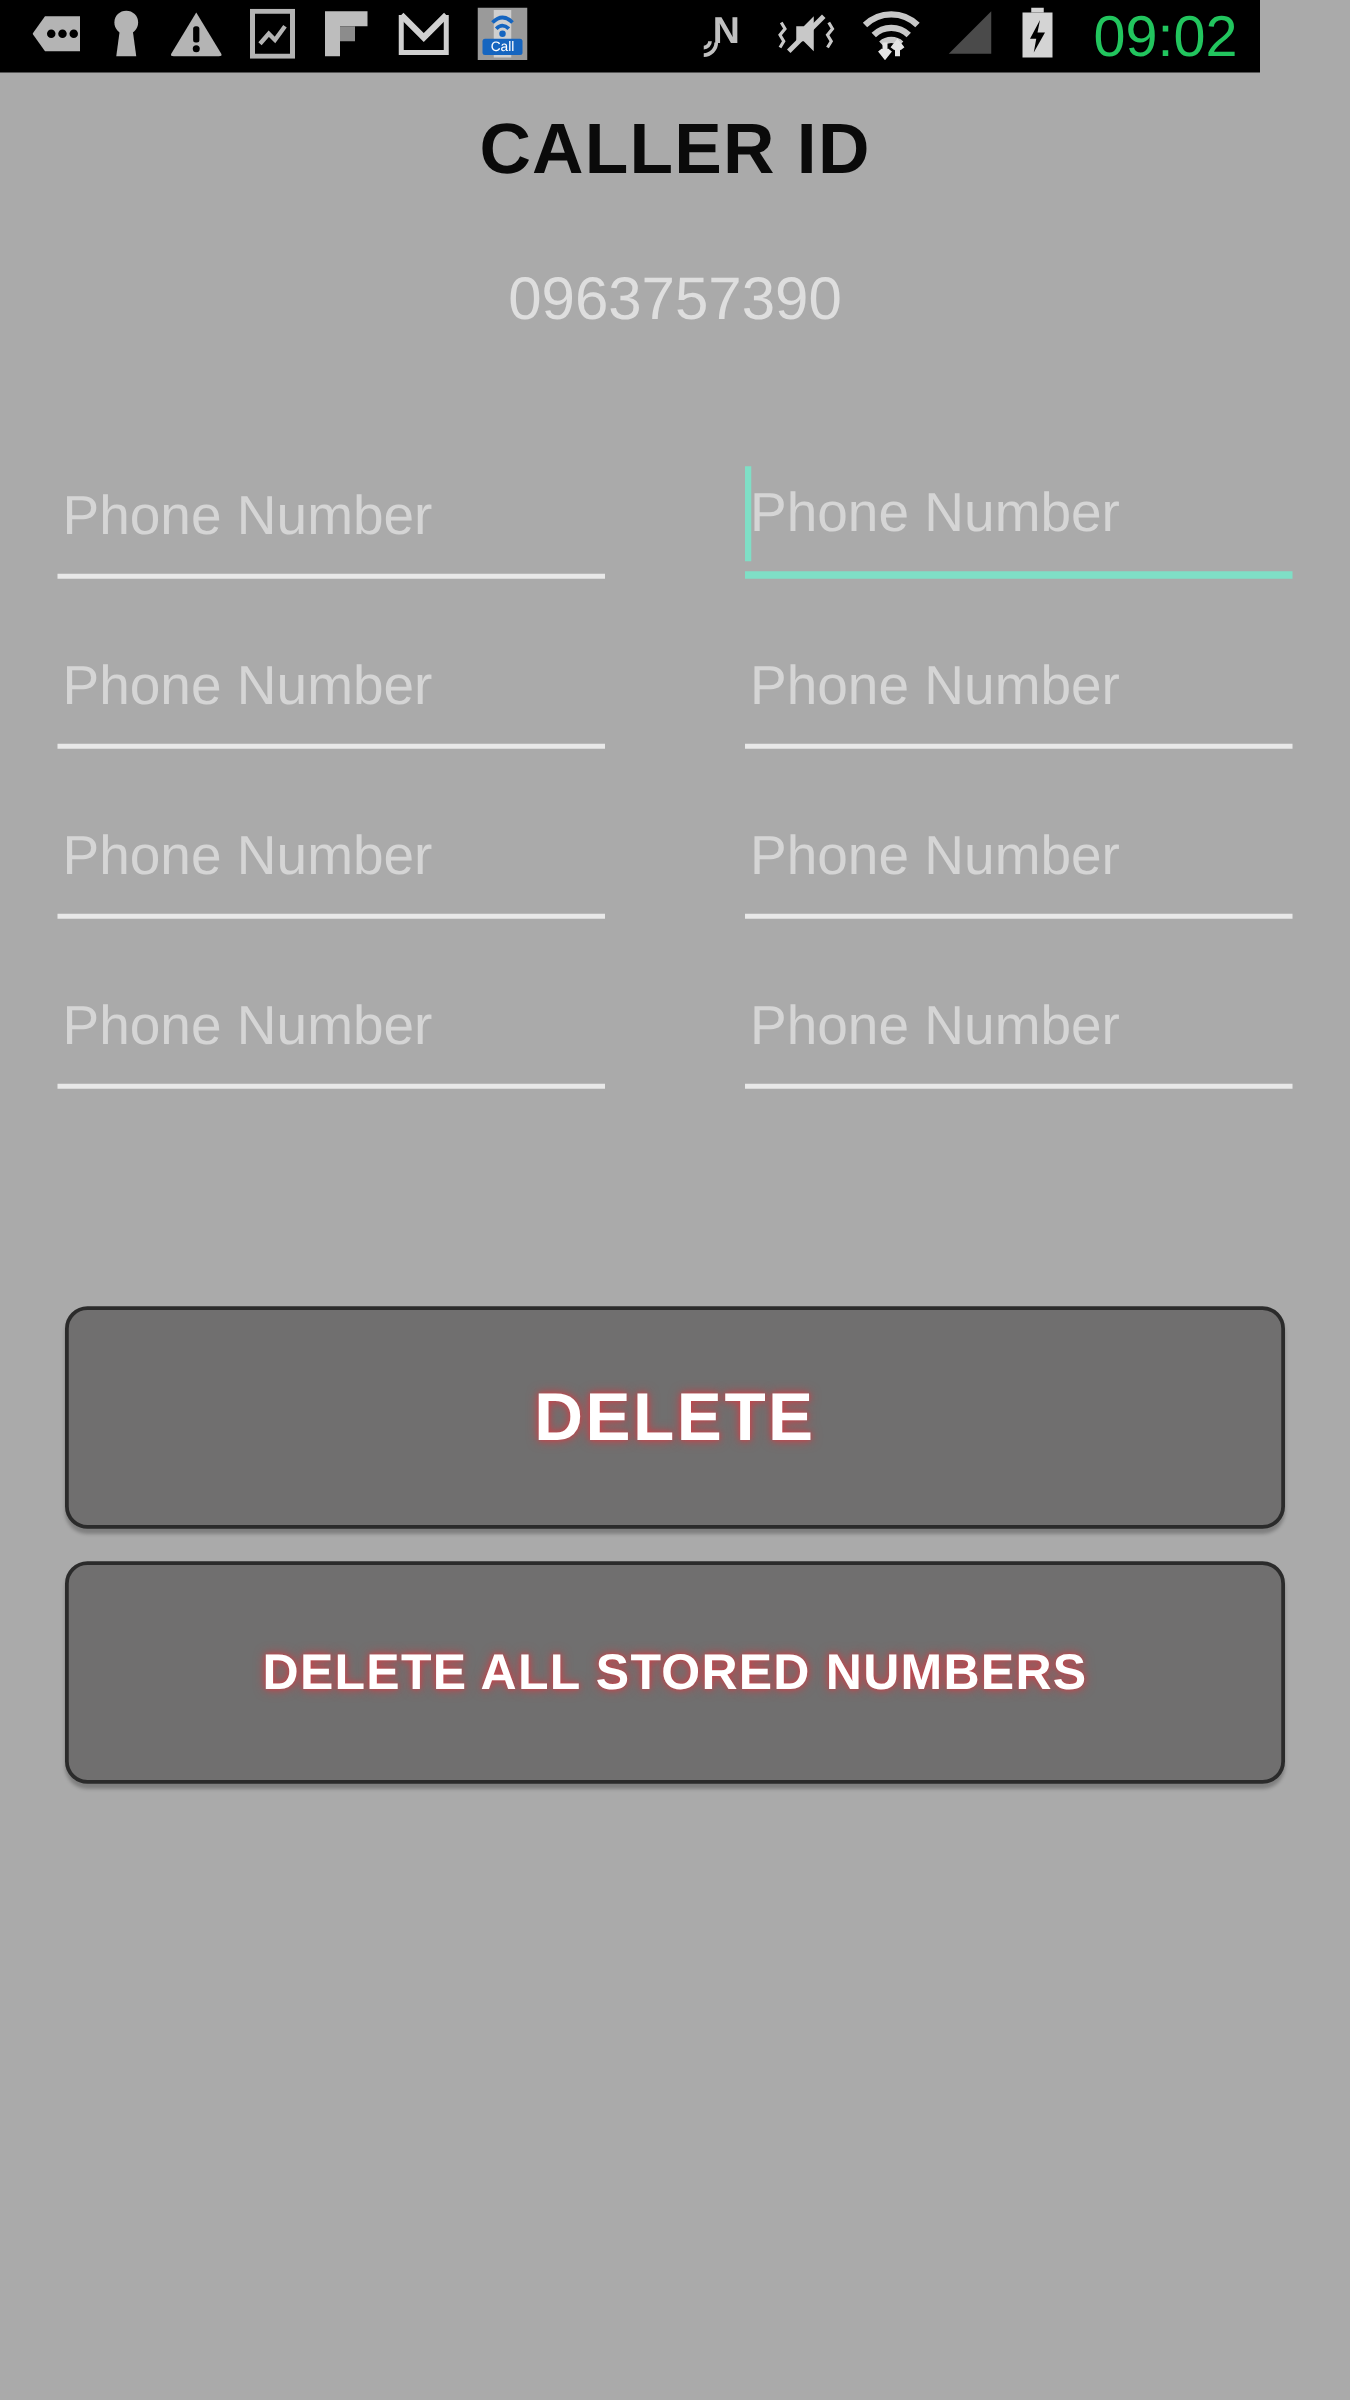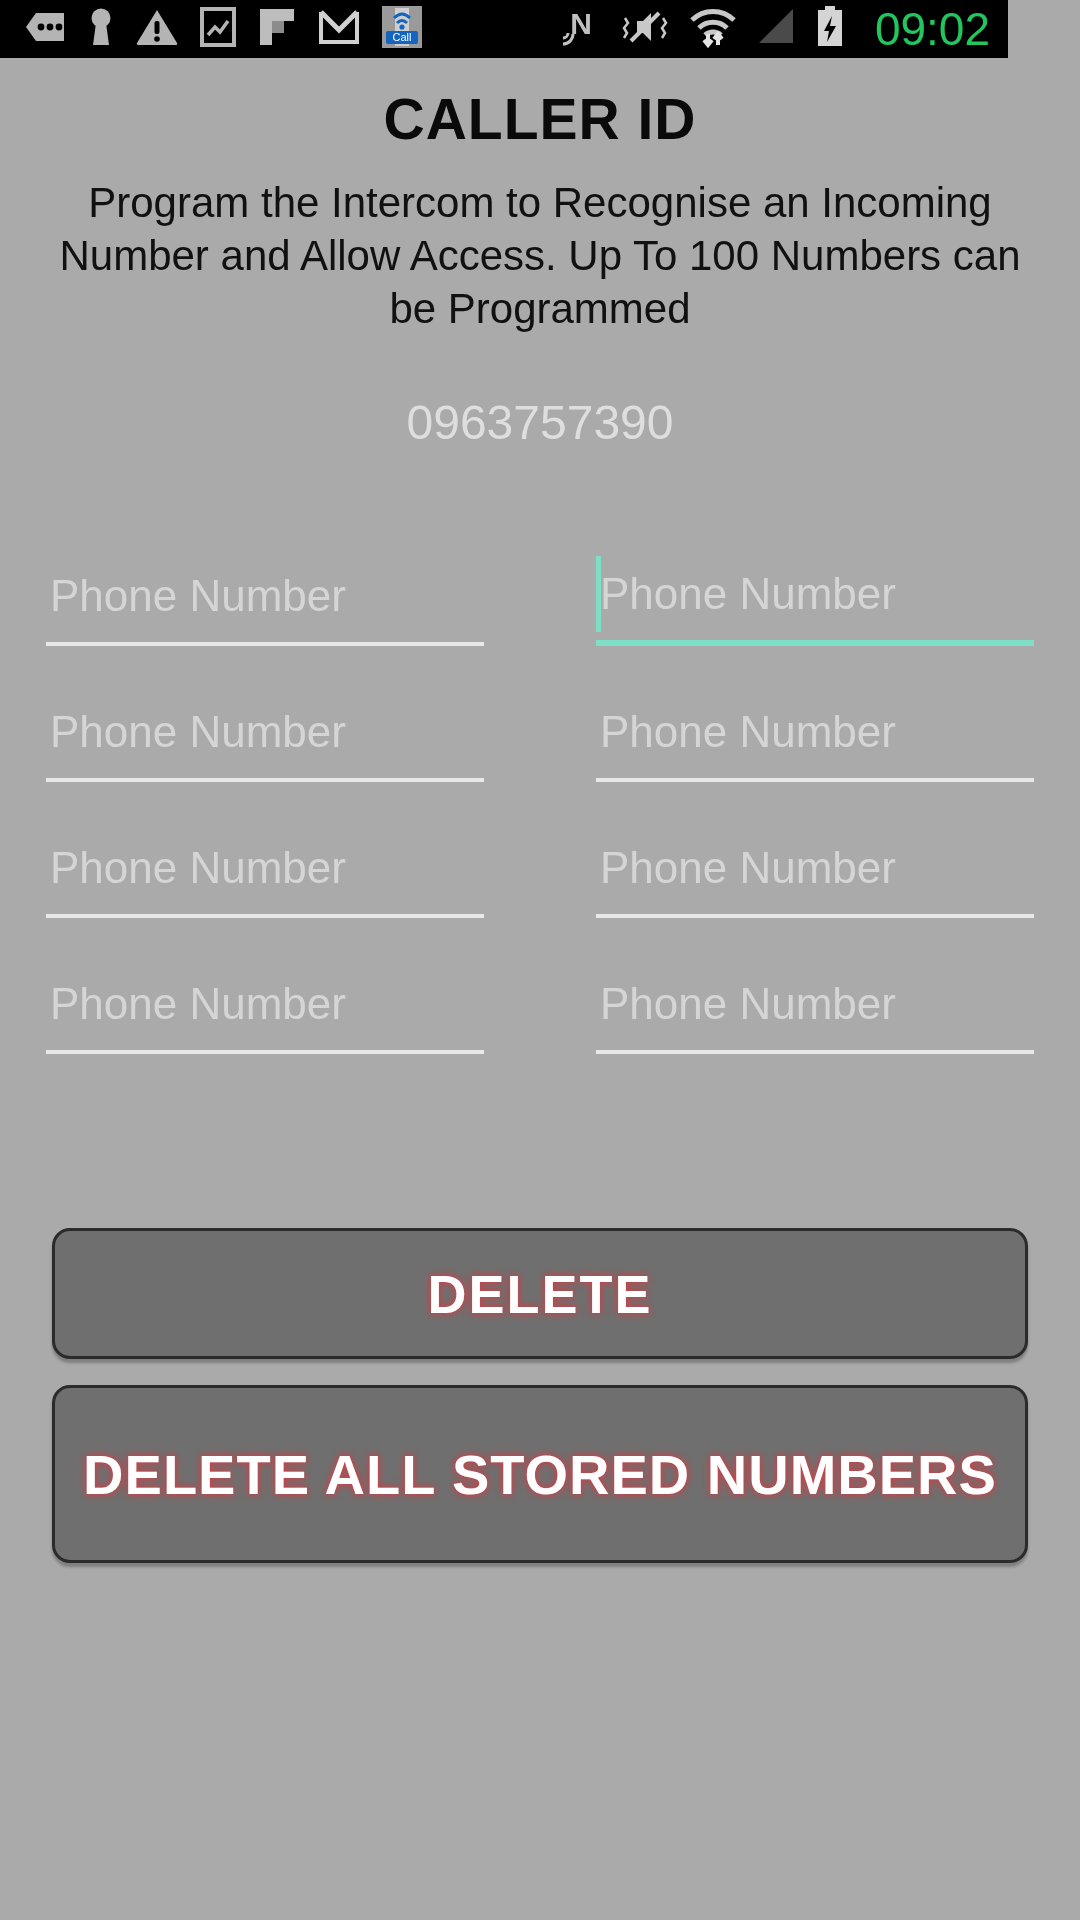--- a/index.html
+++ b/index.html
@@ -81,21 +81,21 @@
   }
 
   
   .btn-row{
     margin-top:148px;
     display:flex; gap:128px;
     padding:0 26px;
   }
   .btn{
     flex:1;
-    height:131px;
+    height:178px;
     background:#706F6F;
     border:3px solid #2B2B2B;
     border-radius:18px;
     display:flex; align-items:center; justify-content:center;
     box-shadow:0 4px 3px rgba(0,0,0,0.25);
   }
   .btn-label{
     color:#FFFFFF;
     font-size:54px; font-weight:bold;
     letter-spacing:2px;
@@ -103,21 +103,21 @@
   }
   .btn-wide{
     margin:26px 26px 0 26px;
     height:178px;
     background:#706F6F;
     border:3px solid #2B2B2B;
     border-radius:18px;
     display:flex; align-items:center; justify-content:center;
     box-shadow:0 4px 3px rgba(0,0,0,0.25);
   }
-  .btn-wide .btn-label{ font-size:56px; letter-spacing:1px; }
+  .btn-wide .btn-label{ font-size:40px; letter-spacing:1px; }
 </style>
 </head>
 <body>
 
 <div class="statusbar">
   <div class="sb-left">
 
     <span class="sb-ico">
       <svg width="40" height="32" viewBox="0 0 40 32">
         <path d="M0 16 L10 2 L38 2 L38 30 L10 30 Z" fill="#B4B4B4"></path>
@@ -222,21 +222,20 @@
       </svg>
     </span>
 
     <span class="sb-clock">09:02</span>
   </div>
 </div>
 
 <div class="content">
 
   <div class="page-title">CALLER ID</div>
-  <div class="page-desc">Program the Intercom to Recognise an Incoming Number and Allow Access. Up To 100 Numbers can be Programmed</div>
   <div class="stored-number">0963757390</div>
 
   <div class="grid">
 
     <div class="field">
       <div class="field-inner">
         <span class="ph">Phone Number</span>
       </div>
       <div class="underline"></div>
     </div>

